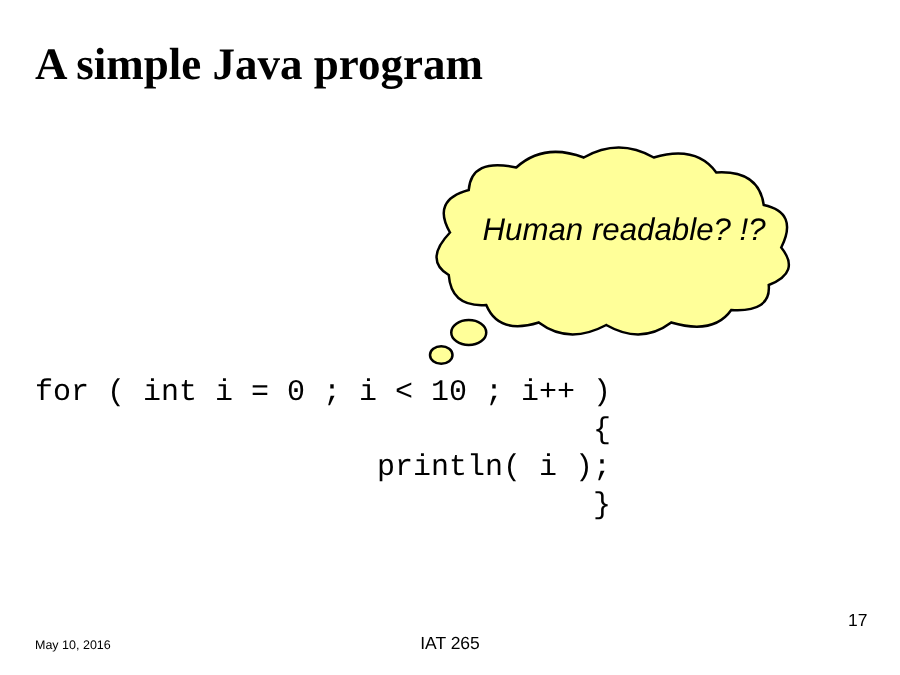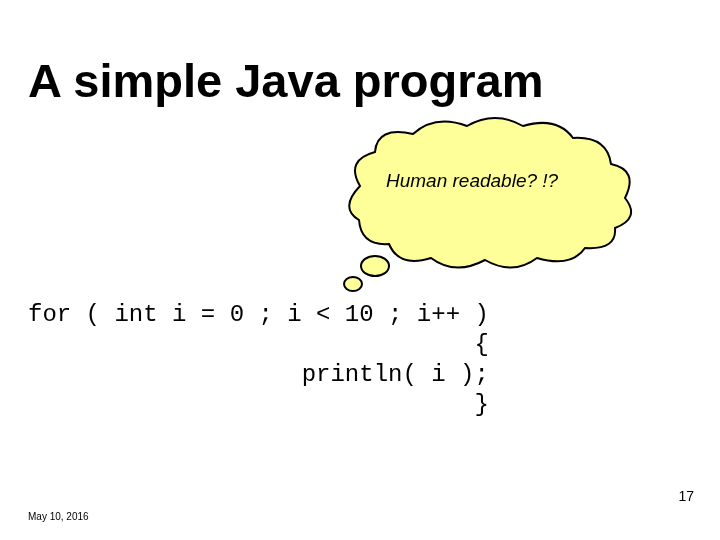--- a/index.html
+++ b/index.html
@@ -16,39 +16,38 @@
   .slide {
     position: relative;
     width: 720px;
     height: 540px;
     box-sizing: border-box;
   }
   .title {
     position: absolute;
     left: 28px;
     top: 30px;
-    font-family: Liberation Sans, sans-serif;
+    font-family: Liberation Serif, serif;
     font-weight: 900;
-    font-size: 47px;
+    font-size: 36px;
     letter-spacing: 0px;
-    margin-top: 23px;
   }
   .bubble-wrap {
     position: absolute;
     left: 305px;
     top: 108px;
     width: 340px;
     height: 190px;
   }
   .bubble-wrap svg { width: 100%; height: 100%; }
   .bubble-text {
     position: absolute;
     left: 386px;
     top: 170px;
-    font-size: 19px;
+    font-size: 25px;
     font-style: italic;
     white-space: nowrap;
   }
   .code {
     position: absolute;
     left: 28px;
     top: 300px;
     font-family: "Courier New", Courier, monospace;
     font-size: 24px;
     line-height: 1.25;
@@ -120,15 +119,16 @@
   </div>
   <div class="bubble-text">Human readable? !?</div>
 
   <div class="code"><span>for ( int i = 0 ; i &lt; 10 ; i++ )</span>
 <span>{</span>
 <span>     println( i );</span>
 <span>}</span></div>
 
 
   <div class="footer-left">May 10, 2016</div>
+  <div class="footer-center">IAT 265</div>
   <div class="footer-right">17</div>
 
 </div>
 
 </body></html>

